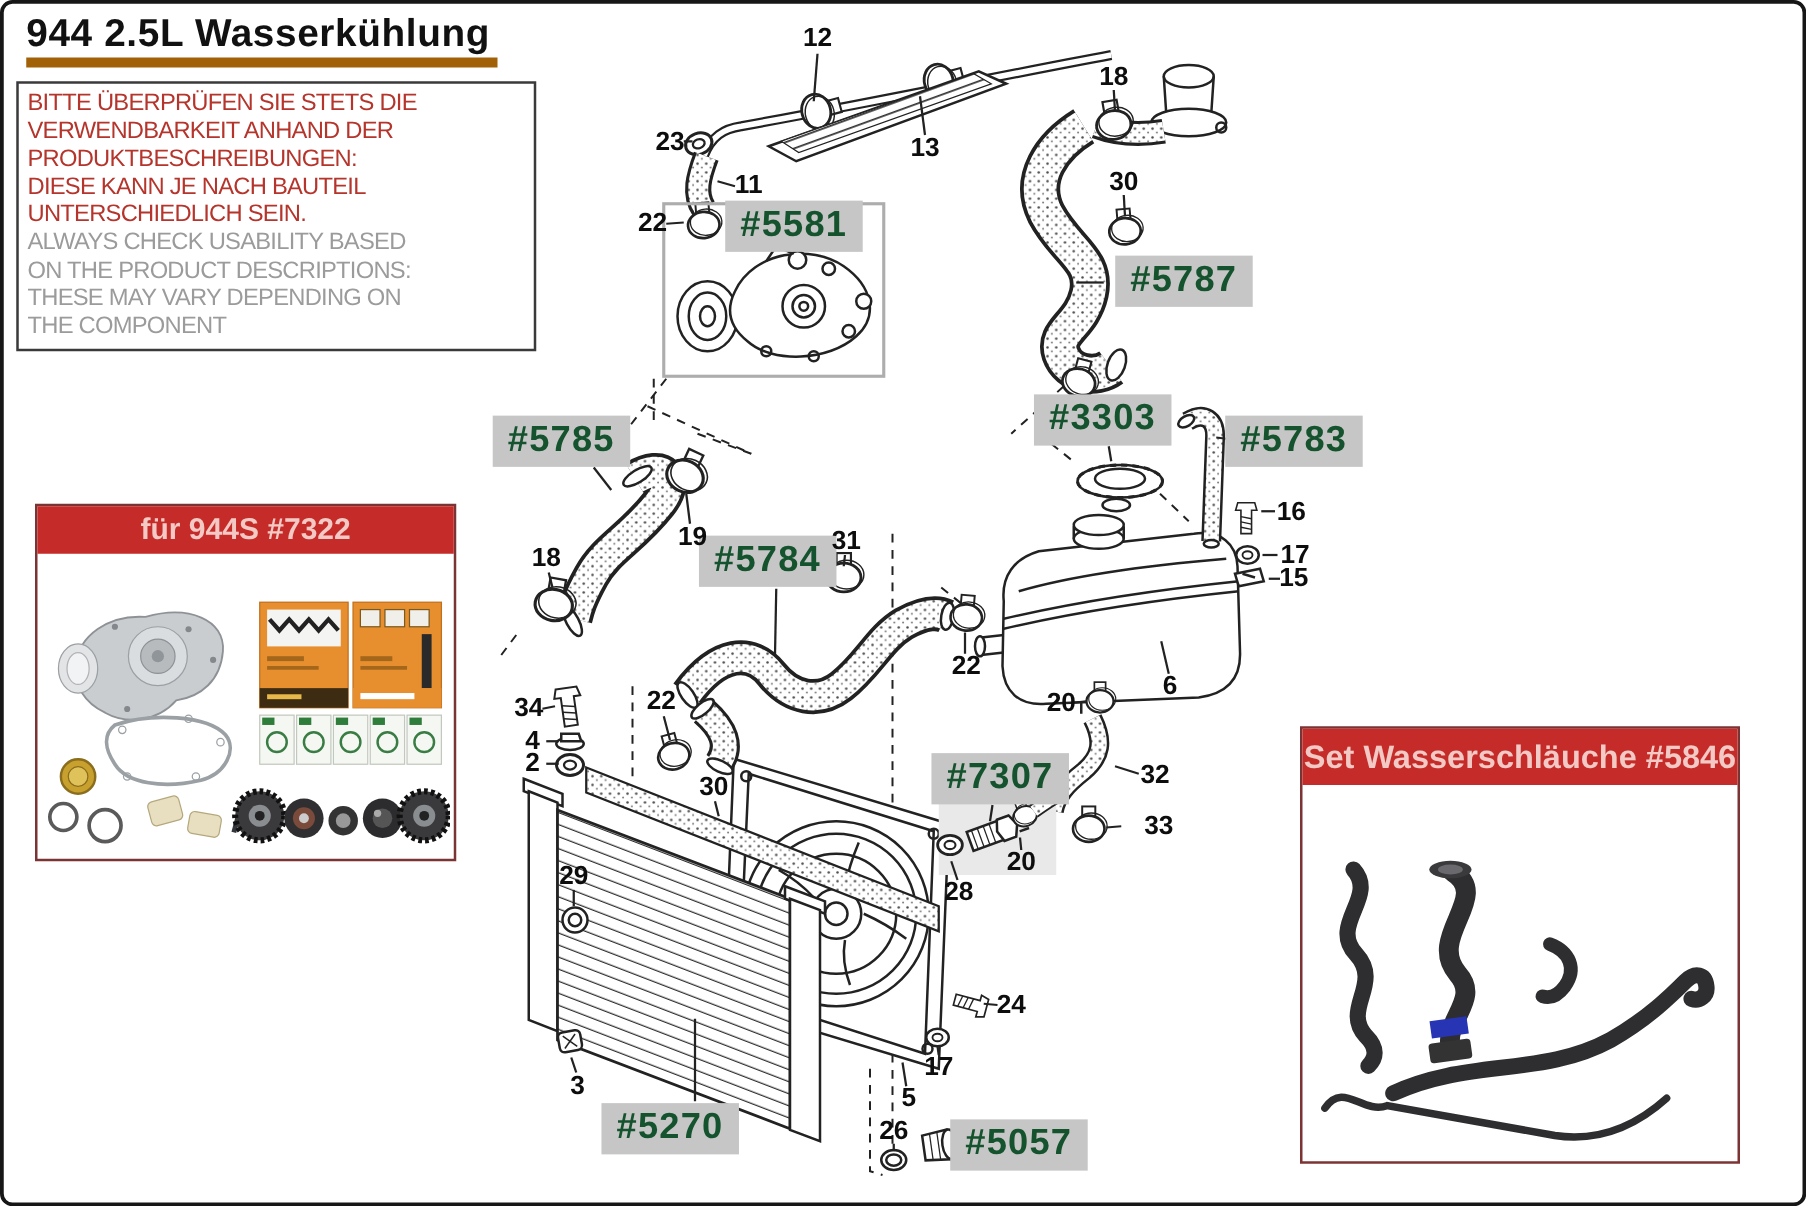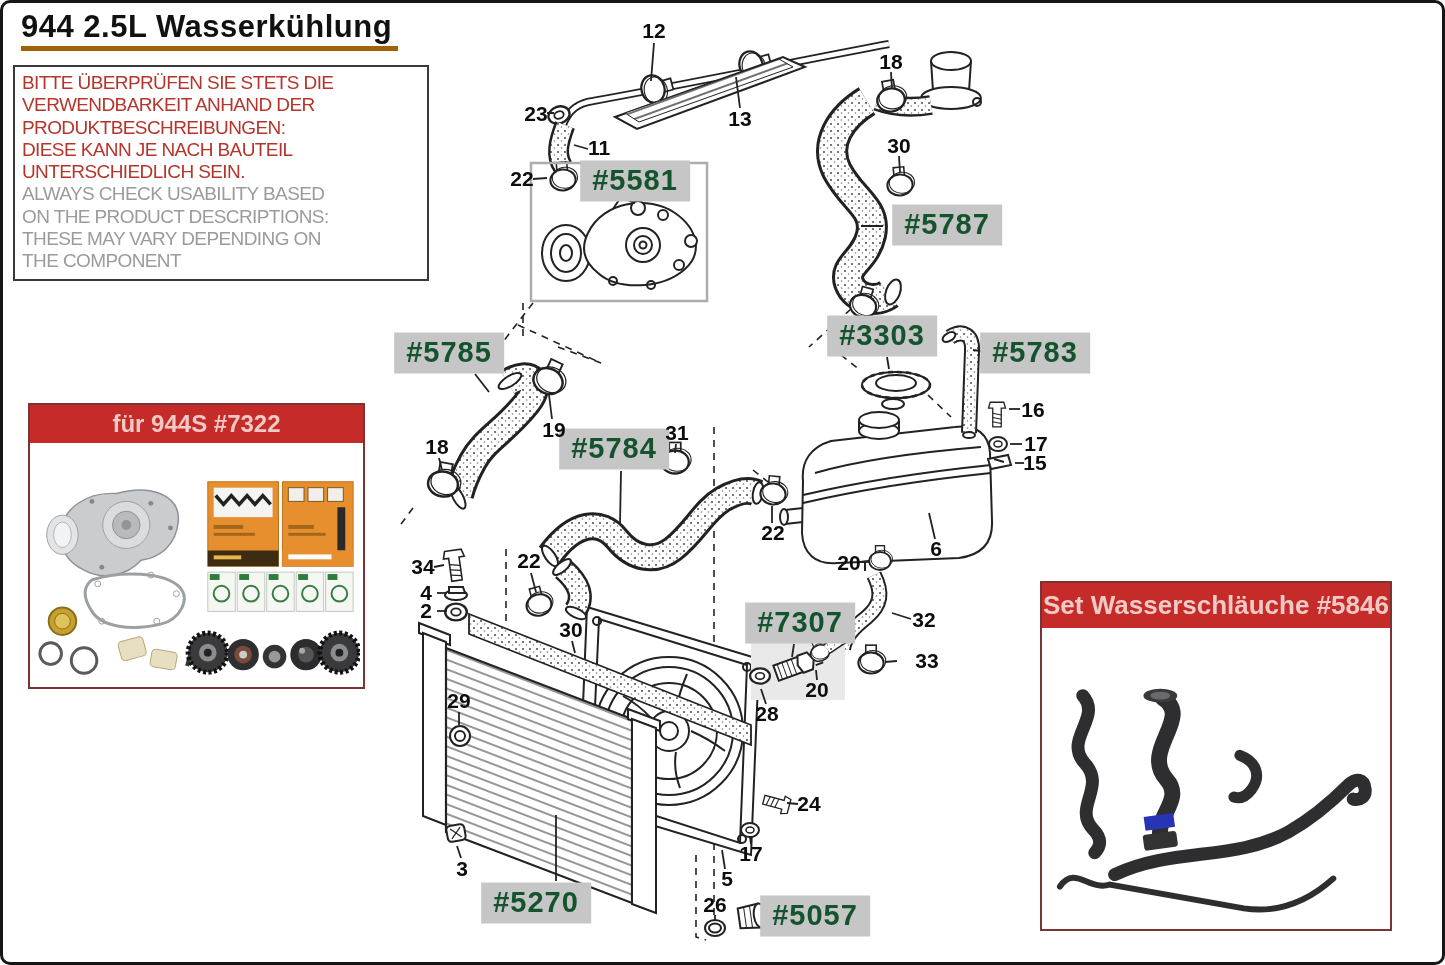--- a/index.html
+++ b/index.html
@@ -1,20 +1,20 @@
 <!DOCTYPE html>
 <html><head>
 <meta charset="utf-8">
 <style>
   * { margin:0; padding:0; box-sizing:border-box; }
   html,body { background:#fff; }
   body { width:1445px; height:965px; position:relative; font-family:"Liberation Sans",sans-serif; color:#111; }
   .page { position:absolute; inset:0; border:3px solid #161616; border-radius:10px; background:#fff; overflow:hidden; }
   .title { position:absolute; left:18px; top:6px; font-size:31px; font-weight:bold; letter-spacing:.5px;
-           border-bottom:5px solid #a16207; padding:0 6px 1px 0; white-space:nowrap; }
+           border-bottom:8px solid #a16207; padding:0 6px 1px 0; white-space:nowrap; }
   .warning-box { position:absolute; left:10px; top:62px; width:416px; border:2px solid #3a3a3a; background:#fff; padding:5px 7px 6px; }
   .warn-line { font-size:19px; line-height:22.3px; letter-spacing:-.6px; font-weight:400; white-space:nowrap; }
   .warn-de .warn-line { color:#b5352c; }
   .warn-en .warn-line { color:#9b9b9b; }
   .promo { position:absolute; border:2px solid #7b3433; background:#fff; }
   .promo-pump  { left:25px;  top:400px; width:337px; height:286px; }
   .promo-hoses { left:1018px; top:578px; width:352px; height:350px;margin-left:19px; }
   .promo-header { background:#c52b28; color:#f2c9c4; text-align:center; font-weight:bold; }
   .promo-pump .promo-header { font-size:24px; line-height:29px; padding:4px 0 5px; }
   .promo-hoses .promo-header { font-size:26px; line-height:45px; height:45px; }

